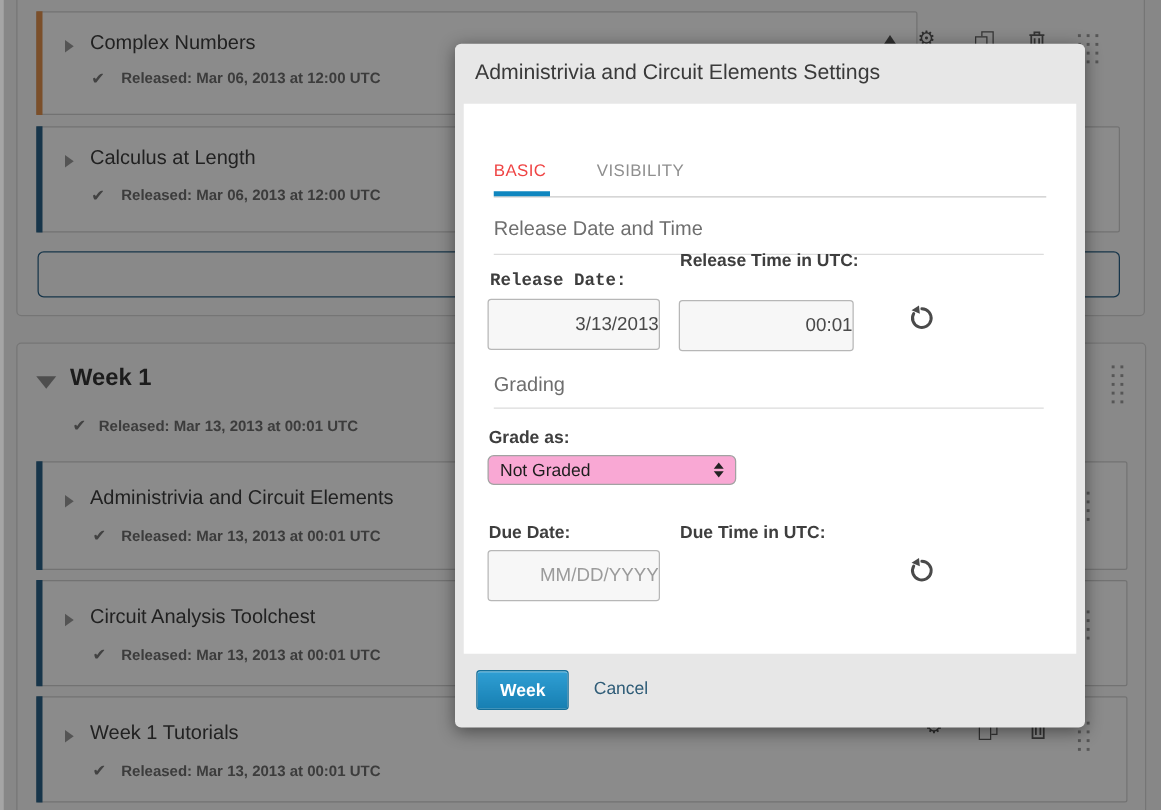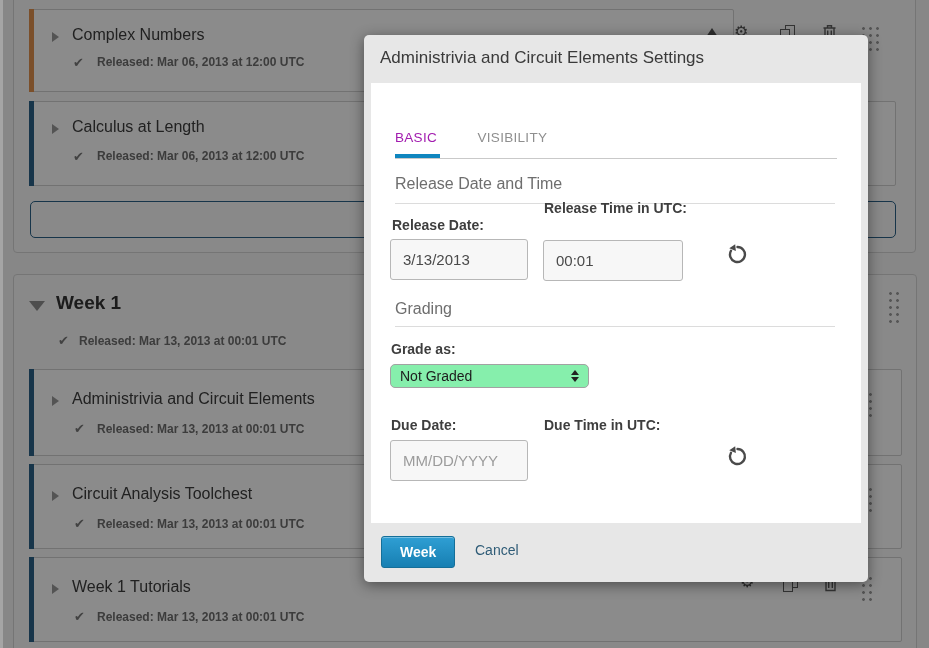--- a/index.html
+++ b/index.html
@@ -29,30 +29,30 @@
   .overlay{position:absolute;inset:0;background:rgba(0,0,0,0.45);z-index:5;}
   .edge-strip{position:absolute;left:0;top:0;width:3px;height:648px;background:#a5a5a5;z-index:6;}
 
   
   .modal{position:absolute;left:364px;top:35px;width:504px;height:547px;background:#e7e7e7;
          border-radius:5px;box-shadow:0 3px 14px rgba(0,0,0,0.45);z-index:10;}
   .modal-title{position:absolute;left:16px;top:13px;font-size:17px;font-weight:500;color:#3a3a3a;}
   .modal-body{position:absolute;left:7px;top:48px;width:490px;height:440px;background:#ffffff;}
   .tabs{position:absolute;left:24px;right:24px;top:45px;border-bottom:1px solid #c9c9c9;}
   .tab{display:inline-block;font-size:13.5px;letter-spacing:0.3px;margin-right:33px;}
-  .tab.active{color:#a21caf;border-bottom:4px solid #0f86bf;padding:0 3px 9px 0;}
+  .tab.active{color:#ef4444;border-bottom:4px solid #0f86bf;padding:0 3px 9px 0;}
   .tab.inactive{color:#8f8f8f;padding-bottom:13px;}
   .sec-heading{position:absolute;font-size:16px;color:#6e6e6e;}
   .hr{position:absolute;left:24px;right:26px;border-top:1px solid #dcdcdc;height:0;}
   .field-label{position:absolute;font-size:14px;font-weight:bold;color:#3e3e3e;white-space:nowrap;}
   .inp{position:absolute;height:41px;background:#f7f7f7;border:1px solid #b7b7b7;border-radius:3px;
-       box-sizing:border-box;font-family:inherit;font-size:15px;color:#4a4a4a;padding:0 0 0 12px;outline:none;}
+       box-sizing:border-box;font-family:inherit;font-size:15px;color:#4a4a4a;padding:0 0 0 12px;outline:none;text-align:right;}
   .inp::placeholder{color:#9b9b9b;opacity:1;}
   .reset{position:absolute;width:24px;height:24px;cursor:pointer;}
-  .selectbox{position:absolute;width:199px;height:24px;border:1px solid #a2a2a2;border-radius:5px;background:#86efac;
+  .selectbox{position:absolute;width:199px;height:24px;border:1px solid #a2a2a2;border-radius:5px;background:#f9a8d4;
              box-sizing:border-box;display:flex;align-items:center;justify-content:space-between;
              padding:0 9px;font-size:14px;color:#1d1d1d;cursor:default;}
   .updown{display:flex;flex-direction:column;gap:2px;}
   .updown .u{width:0;height:0;border-left:4px solid transparent;border-right:4px solid transparent;border-bottom:5px solid #222;}
   .updown .d{width:0;height:0;border-left:4px solid transparent;border-right:4px solid transparent;border-top:5px solid #222;}
   .save-btn{position:absolute;left:17px;top:501px;padding:7px 18px;font-family:inherit;font-size:14px;font-weight:bold;color:#fff;
             background:linear-gradient(#2f9fd4,#177fb2);border:1px solid #156f99;border-radius:3px;
             box-shadow:inset 0 1px 0 rgba(255,255,255,0.35);cursor:pointer;}
   .cancel-link{position:absolute;left:111px;top:507px;font-size:14px;color:#2f5c77;cursor:pointer;}
   .trash-ic svg, .reset svg{display:block;}
@@ -158,21 +158,21 @@
     <div class="modal-body">
 
       <div class="tabs">
         <span class="tab active">BASIC</span>
         <span class="tab inactive">VISIBILITY</span>
       </div>
 
       <div class="sec-heading" style="left:24px;top:92px;">Release Date and Time</div>
       <div class="hr" style="top:120px;"></div>
 
-      <div class="field-label" style="left:21px;top:134px;">Release Date:</div>
+      <div class="field-label" style="left:21px;top:134px;font-family:Liberation Mono, monospace;">Release Date:</div>
       <div class="field-label" style="left:173px;top:117px;">Release Time in UTC:</div>
 
       <input class="inp" style="left: 19px; top: 156px; width: 138px;" value="3/13/2013">
       <input class="inp" style="left: 172px; top: 157px; width: 140px;" value="00:01">
       <div class="reset" style="left:355px;top:160px;">
         <svg width="23" height="23" viewBox="0 0 24 24">
           <path d="M12 4.2 A 7.8 7.8 0 1 1 5.2 8.1" fill="none" stroke="#4a4a4a" stroke-width="2.5" stroke-linecap="round"></path>
           <path d="M9.6 1.4 L3.4 5.4 L10.3 8.3 Z" fill="#4a4a4a"></path>
         </svg>
       </div>

